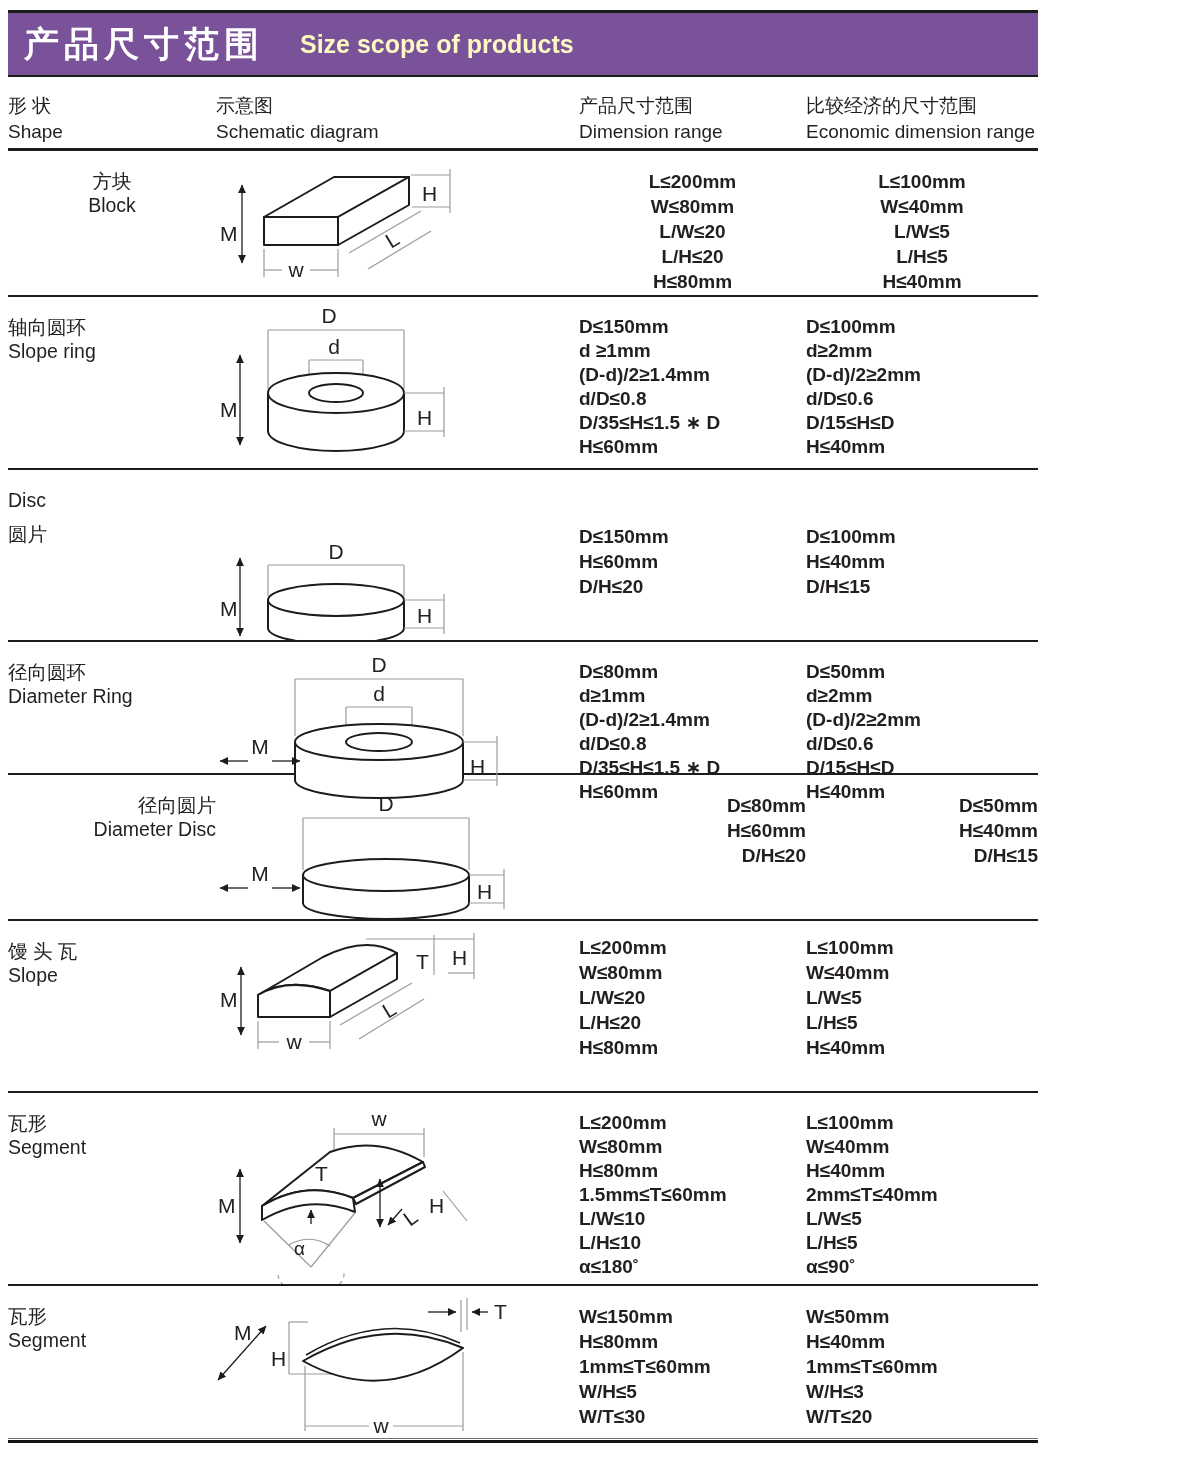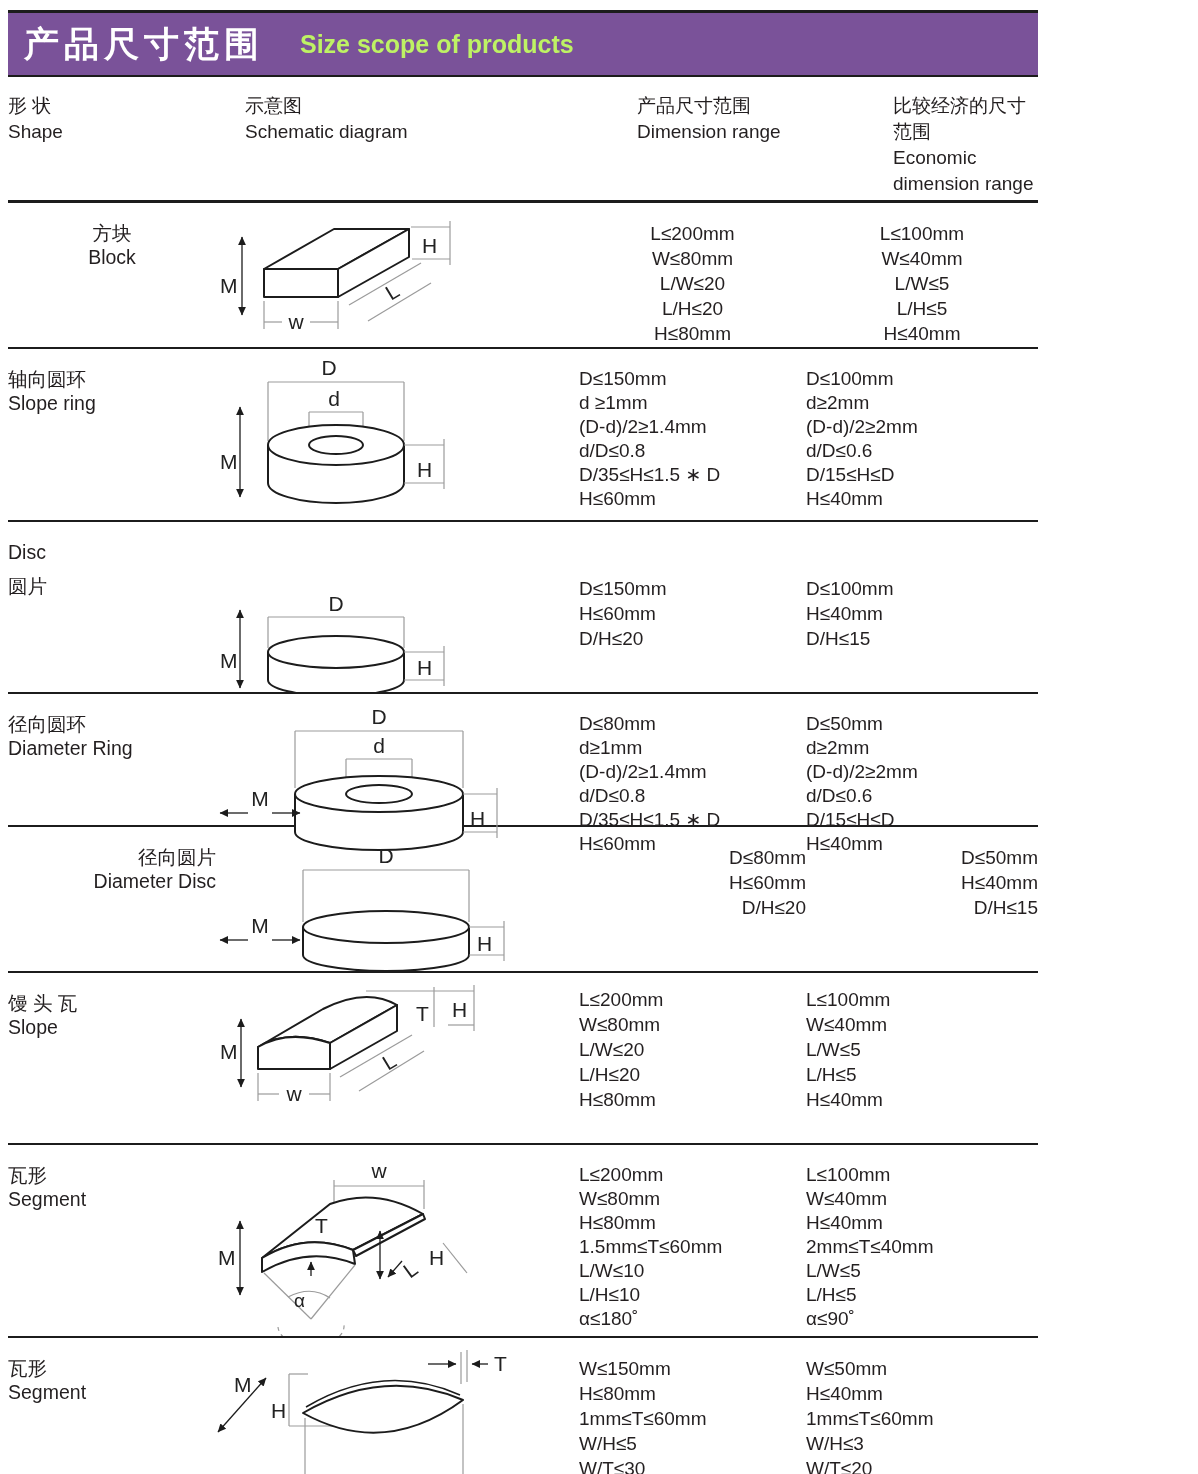--- a/index.html
+++ b/index.html
@@ -2,33 +2,33 @@
 <html><head>
 <meta charset="utf-8">
 <style>
   html,body{margin:0;padding:0;background:#ffffff;}
   body{font-family:"Liberation Sans","DejaVu Sans",sans-serif;color:#231f20;}
   .page{position:relative;width:1198px;height:1474px;background:#fff;overflow:hidden;}
   .content{margin-left:8px;width:1030px;}
   
   .banner{margin-top:10px;height:62px;background:#7a5299;border-top:3px solid #1c1c1c;border-bottom:2px solid #1c1c1c;display:flex;align-items:center;}
   .banner .b-zh{color:#fff;font-size:35px;font-weight:bold;letter-spacing:5px;margin-left:16px;white-space:nowrap;}
-  .banner .b-en{color:#bef264;font-size:25px;font-weight:bold;margin-left:36px;white-space:nowrap;}
+  .banner .b-en{color:#fef9c3;font-size:25px;font-weight:bold;margin-left:36px;white-space:nowrap;}
   
   .grid{display:grid;grid-template-columns:208px 363px 227px 1fr;}
-  .thead{padding-top:16px;border-bottom:3px solid #1c1c1c;gap:29px;}
+  .thead{padding-top:16px;border-bottom:3px solid #1c1c1c;}
   .thead .hcell div{font-size:19px;line-height:26px;}
   .thead{padding-bottom:3px;}
   
   .row{border-bottom:2px solid #1c1c1c;box-sizing:border-box;position:relative;}
   .r0{height:146px;text-align:center;} .r1{height:173px;} .r2{height:172px;} .r3{height:133px;}
   .r4{height:146px;text-align:right;} .r5{height:172px;} .r6{height:193px;} .r7{height:152px;border-bottom:none;}
   .label{padding-top:18px;font-size:19.5px;line-height:24px;}
   .label .gap2{margin-top:10px;}
-  .specs{padding-top:18px;font-size:19px;line-height:25px;white-space:nowrap;}
+  .specs{padding-top:18px;font-size:19px;line-height:25px;white-space:nowrap;font-weight:bold;}
   .r1 .specs, .r3 .specs, .r6 .specs{line-height:24px;}
   .r2 .specs{padding-top:54px;}
   .r5 .specs{padding-top:14px;}
   .diagram{position:relative;}
   .diagram svg{display:block;}
   
   .ol{fill:#fff;stroke:#1c1c1c;stroke-width:2;stroke-linejoin:round;}
   .ol2{fill:none;stroke:#1c1c1c;stroke-width:1.5;}
   .dim{stroke:#9b9b9b;stroke-width:1.2;fill:none;}
   .dsh{stroke:#9b9b9b;stroke-width:1.2;fill:none;stroke-dasharray:4 4;}

